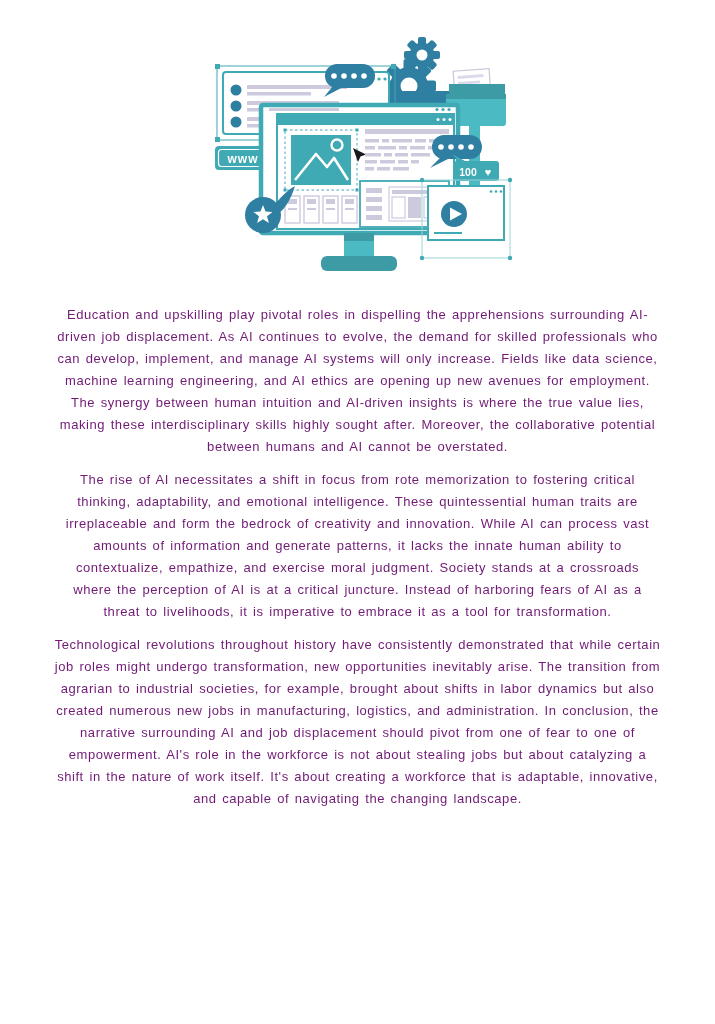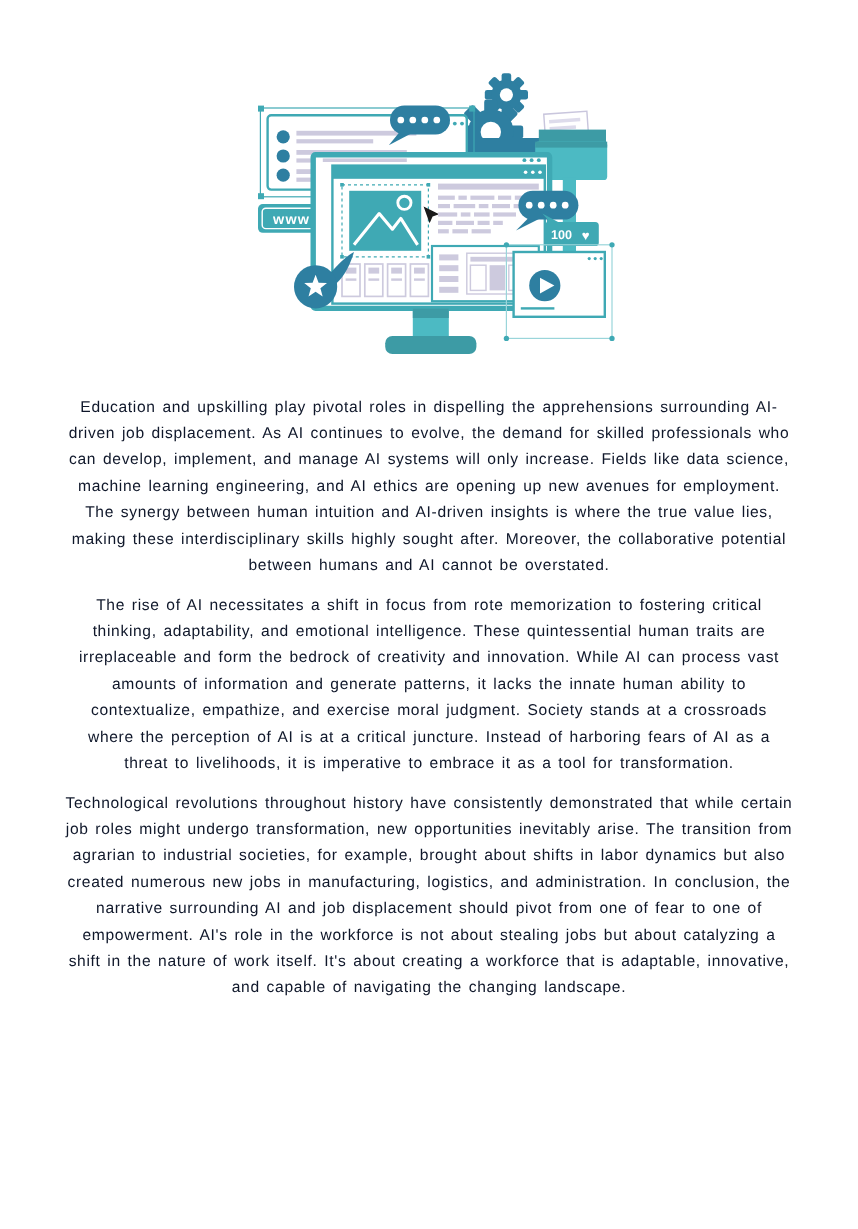--- a/index.html
+++ b/index.html
@@ -7,38 +7,38 @@
   body {
     width: 715px;
     height: 1024px;
     background: #ffffff;
     font-family: "Liberation Sans", sans-serif;
     overflow: hidden;
   }
   .page {
     width: 715px;
     height: 1024px;
-    padding-top: 52px;
+    padding-top: 28px;
   }
   .illustration-wrap {
     width: 310px;
     margin: 0 auto 26px auto;
   }
   .illustration-wrap svg { display: block; }
   .content {
     width: 606px;
     margin: 0 auto;
   }
   .content p {
     margin: 0 0 11px 0;
     font-size: 13px;
     line-height: 22px;
     letter-spacing: 0.55px;
     word-spacing: 1.5px;
-    color: #0f172a;
+    color: #701a75;
     text-align: center;
   }
   .badge-text {
     font-family: "Liberation Sans", sans-serif;
     font-weight: bold;
     fill: #ffffff;
   }
 </style>
 </head>
 <body>

